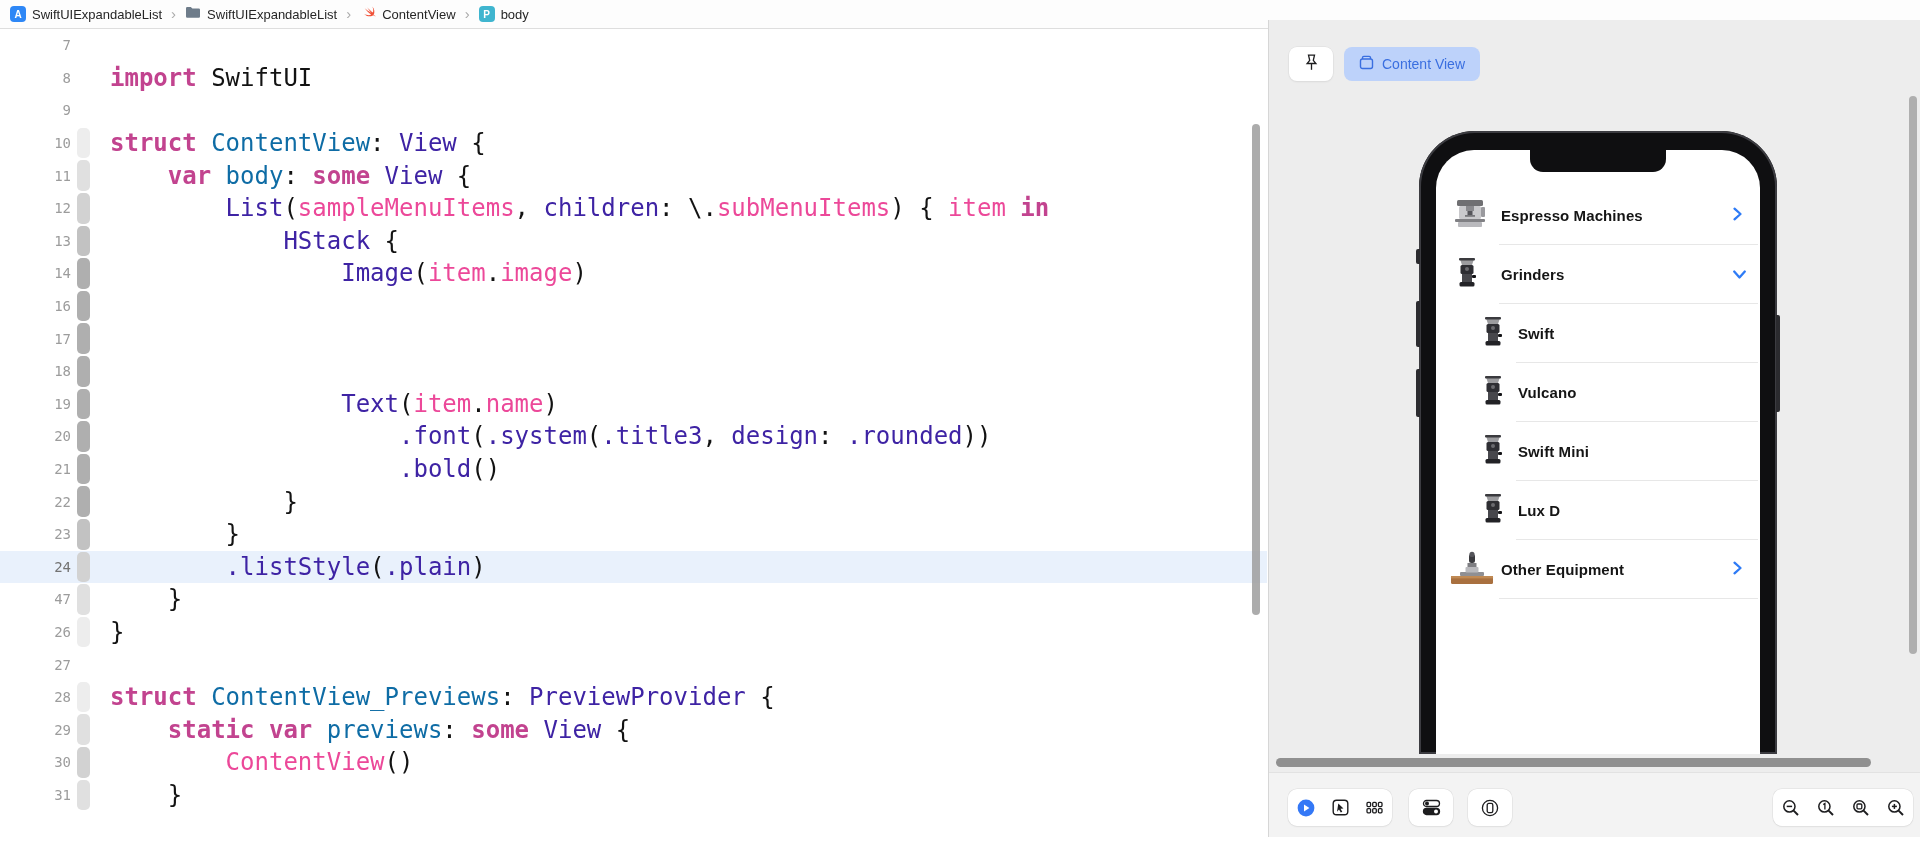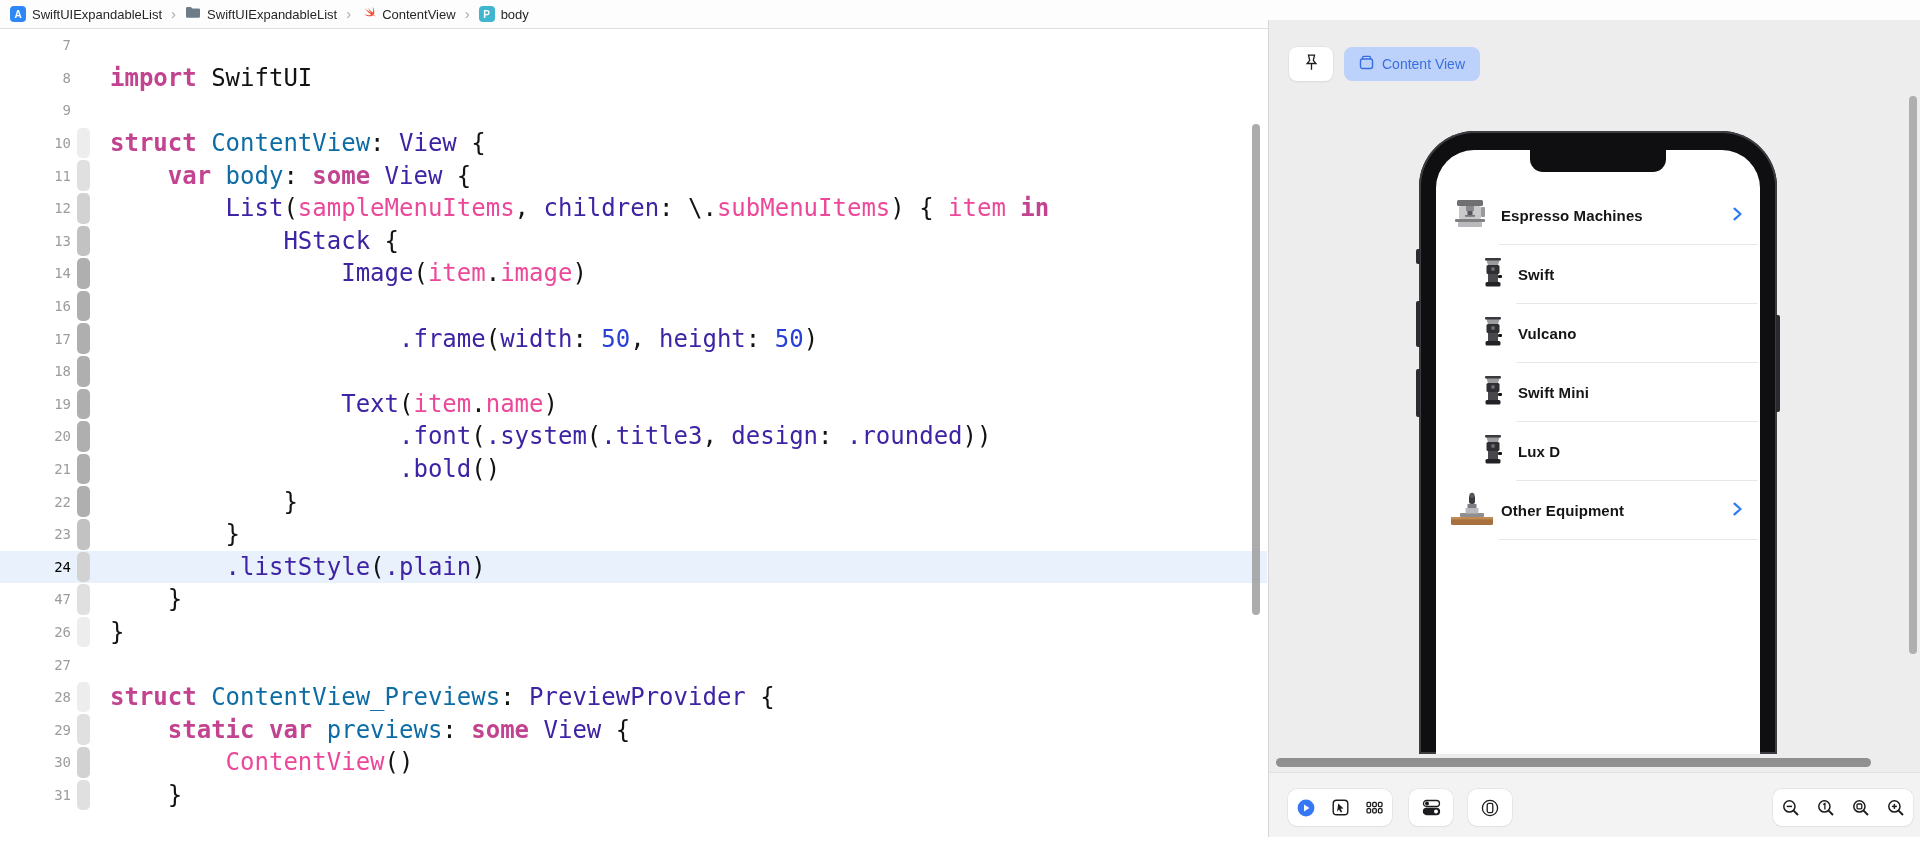--- a/index.html
+++ b/index.html
@@ -18,21 +18,21 @@
   .badge { width:16px; height:16px; border-radius:4px; display:flex; align-items:center;
            justify-content:center; color:#fff; font-weight:bold; font-size:10px; flex:none; }
 
   
   .editor { position:absolute; left:0; top:29px; width:1267px; height:817px;
             background:#ffffff; overflow:hidden; }
   .cl { position:relative; height:32.6px; display:flex; align-items:center; }
   .cl.hl { background:#e9f1fc; }
   .ln { width:71px; flex:none; text-align:right; font-family:"DejaVu Sans Mono", monospace;
         font-size:14px; color:#9c9c9c; }
-  .cl.hl .ln { color:#000000; }
+  .cl.hl .ln { color:#737373; }
   .ribbon { position:absolute; left:77px; top:1px; bottom:1px; width:13px; border-radius:5px; }
   .codetxt { position:absolute; left:110px; white-space:pre;
              font-family:"DejaVu Sans Mono", monospace; font-size:24px; color:#121212; }
   .tk-kw { color:#c2438f; font-weight:bold; }
   .tk-ty { color:#3e23a4; }
   .tk-de { color:#0e6ca5; }
   .tk-pr { color:#ec4899; }
   .tk-nu { color:#2840d4; }
   .tk-pl { color:#121212; }
   .ed-scroll { position:absolute; left:1252px; top:95px; width:8px; height:491px;
@@ -155,21 +155,20 @@
           <span class="ribbon" style="background:#afafaf"></span>
           <span class="codetxt"><span class="tk-pl">                </span><span class="tk-ty">Image</span><span class="tk-pl">(</span><span class="tk-pr">item</span><span class="tk-pl">.</span><span class="tk-pr">image</span><span class="tk-pl">)</span></span>
         </div>
         <div class="cl">
           <span class="ln">16</span>
           <span class="ribbon" style="background:#afafaf"></span>
         </div>
         <div class="cl">
           <span class="ln">17</span>
           <span class="ribbon" style="background:#afafaf"></span>
-          <span class="codetxt"><span class="tk-pl">                    </span><span class="tk-ty">.frame</span><span class="tk-pl">(</span><span class="tk-ty">width</span><span class="tk-pl">: </span><span class="tk-nu">50</span><span class="tk-pl">, </span><span class="tk-ty">height</span><span class="tk-pl">: </span><span class="tk-nu">50</span><span class="tk-pl">)</span></span>
         </div>
         <div class="cl">
           <span class="ln">18</span>
           <span class="ribbon" style="background:#afafaf"></span>
           <span class="codetxt"><span class="tk-pl"></span></span>
         </div>
         <div class="cl">
           <span class="ln">19</span>
           <span class="ribbon" style="background:#afafaf"></span>
           <span class="codetxt"><span class="tk-pl">                </span><span class="tk-ty">Text</span><span class="tk-pl">(</span><span class="tk-pr">item</span><span class="tk-pl">.</span><span class="tk-pr">name</span><span class="tk-pl">)</span></span>
@@ -280,20 +279,36 @@
               <rect x="1" y="20" width="30" height="3" rx="1" fill="#808084"></rect>
               <rect x="4" y="23" width="24" height="5" rx="1" fill="#b9b9bd"></rect>
             </svg></span>
           <span class="rlabel" style="left:65px">Espresso Machines</span>
           <span class="chev"><svg width="11" height="15" viewBox="0 0 11 15" fill="none" stroke="#2e7bf6" stroke-width="2.3" stroke-linecap="round" stroke-linejoin="round">
               <path d="M2.5 2.2 L8.5 7.5 L2.5 12.8"></path>
             </svg></span>
           <span class="sep" style="left:63px"></span>
         </div>
         <div class="prow">
+          <span class="icon" style="left:18px"><svg width="26" height="30" viewBox="0 0 26 30">
+              <path d="M6 1 h14 l-2 6 h-10 z" fill="#9c9c9f"></path>
+              <rect x="5" y="0" width="16" height="2.4" rx="1" fill="#3a3a3e"></rect>
+              <rect x="6.5" y="7" width="13" height="9" rx="1.5" fill="#2e2e33"></rect>
+              <circle cx="13" cy="11" r="2" fill="#6b6b70"></circle>
+              <rect x="8" y="16" width="10" height="8" fill="#47474c"></rect>
+              <rect x="5.5" y="24" width="15" height="4.5" rx="1.5" fill="#222226"></rect>
+              <rect x="18" y="17" width="4" height="3" rx="1" fill="#141417"></rect>
+            </svg></span>
+          <span class="rlabel" style="left:65px">Grinders</span>
+          <span class="chev"><svg width="15" height="11" viewBox="0 0 15 11" fill="none" stroke="#2e7bf6" stroke-width="2.3" stroke-linecap="round" stroke-linejoin="round">
+              <path d="M2.2 2.5 L7.5 8.5 L12.8 2.5"></path>
+            </svg></span>
+          <span class="sep" style="left:63px"></span>
+        </div>
+        <div class="prow">
           <span class="icon" style="left:44px"><svg width="26" height="30" viewBox="0 0 26 30">
               <path d="M6 1 h14 l-2 6 h-10 z" fill="#9c9c9f"></path>
               <rect x="5" y="0" width="16" height="2.4" rx="1" fill="#3a3a3e"></rect>
               <rect x="6.5" y="7" width="13" height="9" rx="1.5" fill="#2e2e33"></rect>
               <circle cx="13" cy="11" r="2" fill="#6b6b70"></circle>
               <rect x="8" y="16" width="10" height="8" fill="#47474c"></rect>
               <rect x="5.5" y="24" width="15" height="4.5" rx="1.5" fill="#222226"></rect>
               <rect x="18" y="17" width="4" height="3" rx="1" fill="#141417"></rect>
             </svg></span>
           <span class="rlabel" style="left:82px">Swift</span>

